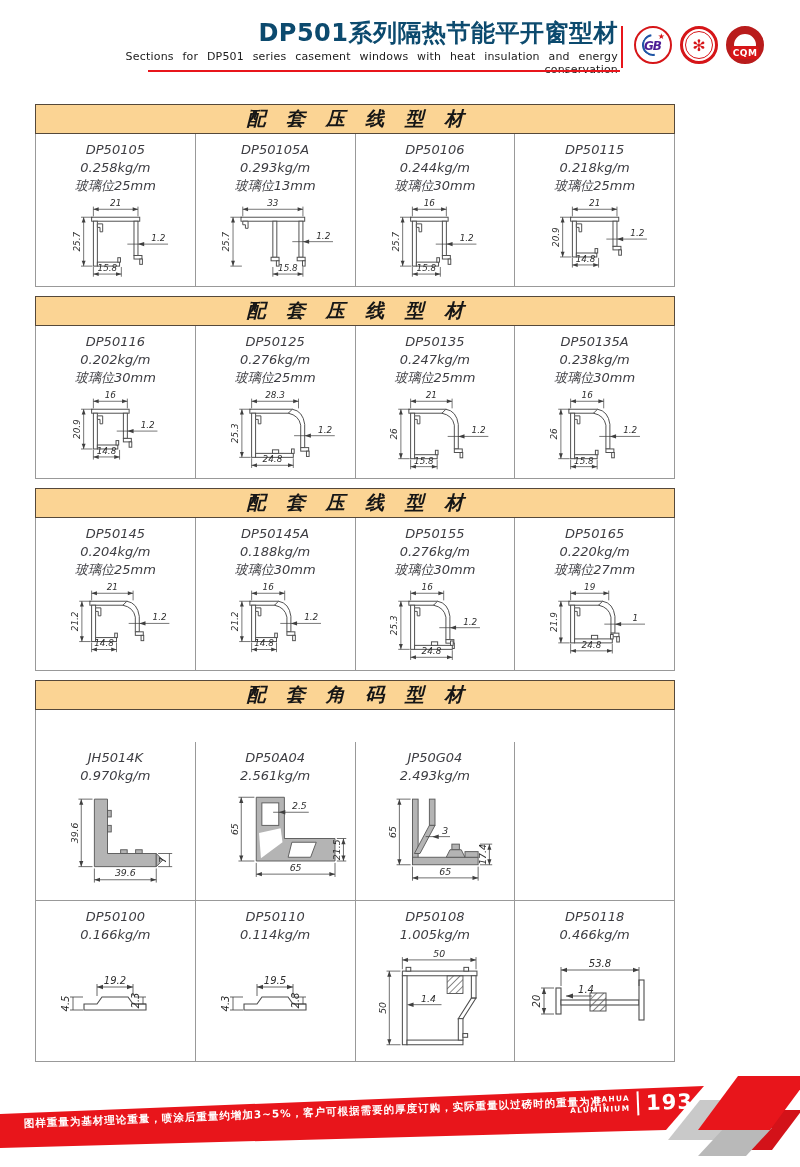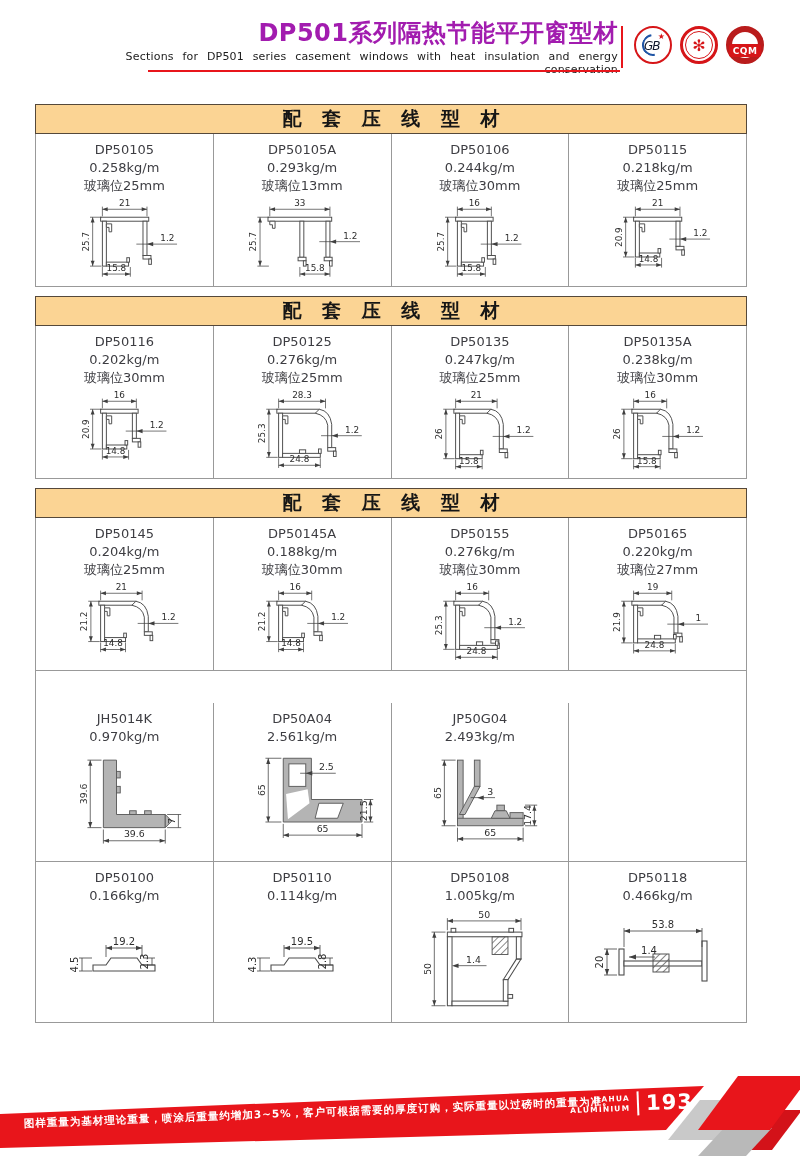--- a/index.html
+++ b/index.html
@@ -1,41 +1,41 @@
 <!DOCTYPE html>
 <html><head>
 <meta charset="utf-8">
 <style>
   html,body{margin:0;padding:0;}
   body{width:800px;height:1167px;position:relative;background:#fff;overflow:hidden;
        font-family:"DejaVu Sans","Liberation Sans",sans-serif;color:#222;}
   
   .header-text{position:absolute;top:20px;left:118px;width:500px;text-align:right;}
-  .title{font-size:24px;font-weight:bold;color:#a21caf;letter-spacing:0.5px;line-height:1.1;}
+  .title{font-size:24px;font-weight:bold;color:#0c4a6e;letter-spacing:0.5px;line-height:1.1;}
   .subtitle{font-size:11px;color:#1b1b1b;margin-top:4px;word-spacing:5px;letter-spacing:0.2px;}
   .red-rule{position:absolute;top:70px;left:148px;width:472px;height:2px;background:#e8151b;}
   .v-div{position:absolute;top:26px;left:621px;width:2px;height:42px;background:#e8151b;}
   .logos{position:absolute;top:26px;left:634px;display:flex;gap:8px;}
   .logo{width:38px;height:38px;border-radius:50%;position:relative;background:#fff;box-sizing:border-box;}
   .logo-gb{border:2px solid #d61518;}
   .gb-swoosh{position:absolute;inset:6px;border:2px solid #1f55a5;border-radius:50%;
              border-top-color:transparent;border-right-color:transparent;transform:rotate(35deg);}
-  .gb-text{position:absolute;left:8px;top:11px;color:#0f172a;font-weight:normal;font-style:italic;
+  .gb-text{position:absolute;left:8px;top:11px;color:#4c1d95;font-weight:bold;font-style:italic;
            font-size:12px;letter-spacing:-1px;}
   .gb-star{position:absolute;right:5px;top:4px;color:#d61518;font-size:8px;}
   .logo-star{border:3px solid #d61518;}
   .star-inner-ring{position:absolute;inset:2px;border:1px solid #d61518;border-radius:50%;}
   .star-glyph{position:absolute;inset:0;display:flex;align-items:center;justify-content:center;
               color:#d61518;font-size:16px;}
-  .logo-cqm{border:6px solid #b91c1c;}
+  .logo-cqm{border:8px solid #b91c1c;}
   .cqm-band{position:absolute;left:-3px;right:-3px;top:12px;height:13px;background:#d61518;border-radius:3px;
             display:flex;align-items:center;justify-content:center;color:#fff;font-weight:bold;
             font-size:9px;letter-spacing:0.5px;}
   
-  #table{position:absolute;top:104px;left:35px;width:712px;}
+  #table{position:absolute;top:104px;left:35px;width:640px;font-style:italic;}
   .sec-bar{height:30px;background:#fbd494;border:1px solid #55483a;display:flex;
            align-items:center;justify-content:center;box-sizing:border-box;}
   .sec-bar.gap{margin-top:9px;}
   .sec-title{font-size:19px;font-weight:bold;color:#161616;letter-spacing:7px;text-indent:7px;}
   .sec-row{display:flex;border:1px solid #999;border-top:none;box-sizing:border-box;}
   .row-press .cell{height:152px;}
   .row-corner .cell{height:158px;margin-top:32px;}
   .row-aux .cell{height:160px;text-align:center;}
   .cell{flex:1 1 0;text-align:center;overflow:hidden;box-sizing:border-box;}
   .cell:not(:last-child){border-right:1px solid #999;}
@@ -523,20 +523,23 @@
           <text x="121.1" y="46.39675" text-anchor="middle" font-size="10" fill="#2e2e2e">1</text>
           <line x1="48" y1="80.085" x2="95.12" y2="80.085" stroke="#3f3f3f" stroke-width="0.8"></line>
           <line x1="48" y1="83.085" x2="48" y2="72.085" stroke="#3f3f3f" stroke-width="0.8"></line>
           <line x1="95.12" y1="83.085" x2="95.12" y2="72.085" stroke="#3f3f3f" stroke-width="0.8"></line>
           <polygon points="48,80.085 54,77.88499999999999 54,82.285" fill="#3f3f3f"></polygon>
           <polygon points="95.12,80.085 89.12,77.88499999999999 89.12,82.285" fill="#3f3f3f"></polygon>
           <text x="71.56" y="76.585" text-anchor="middle" font-size="10" fill="#2e2e2e">24.8</text>
         </svg>
       </div>
     </div>
+    <div class="sec-bar gap">
+      <span class="sec-title">配 套 角 码 型 材</span>
+    </div>
     <div class="sec-row row-corner">
       <div class="cell">
         <div class="cl">JH5014K</div>
         <div class="cl">0.970kg/m</div>
         <svg viewBox="0 0 168 112" width="158" height="105" class="draw ">
           <polygon points="62,14 76,14 76,72 128,72 128,86 62,86" stroke="#5a5a5a" stroke-width="1" fill="#b4b4b4"></polygon>
           <rect x="76" y="26" width="4" height="7" stroke="#5a5a5a" stroke-width="1" fill="#b4b4b4"></rect>
           <rect x="76" y="42" width="4" height="7" stroke="#5a5a5a" stroke-width="1" fill="#b4b4b4"></rect>
           <rect x="90" y="68" width="7" height="4" stroke="#5a5a5a" stroke-width="1" fill="#b4b4b4"></rect>
           <rect x="106" y="68" width="7" height="4" stroke="#5a5a5a" stroke-width="1" fill="#b4b4b4"></rect>

